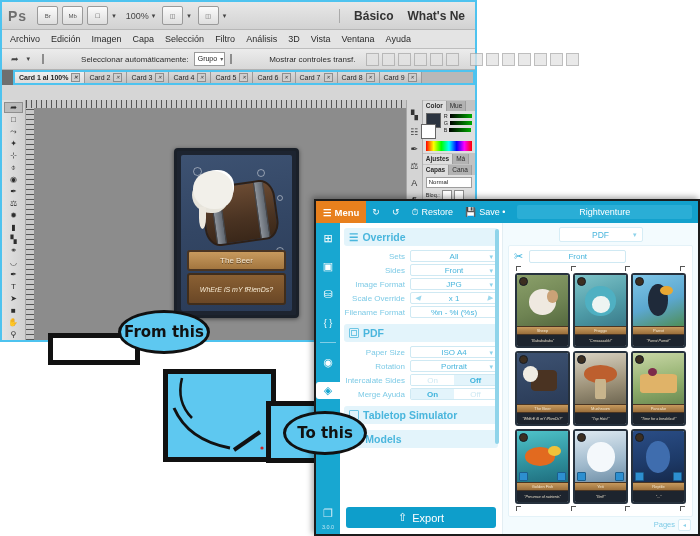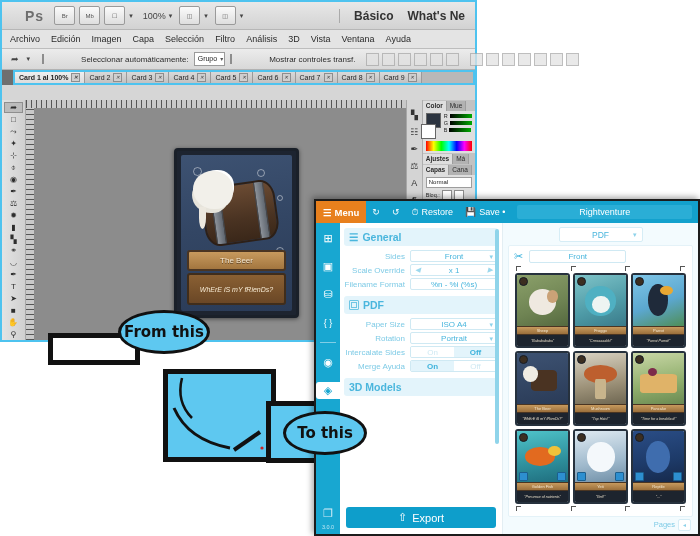--- a/index.html
+++ b/index.html
@@ -4,21 +4,21 @@
 <style>
   html,body{margin:0;padding:0;background:#fff;}
   body{width:700px;height:536px;position:relative;overflow:hidden;
        font-family:"Liberation Sans", sans-serif;font-size:11px;color:#222;}
 
   
   #ps-window{position:absolute;left:0;top:0;width:477px;height:342px;
      background:#d6d6d6;border:2px solid #4ec3ef;box-sizing:border-box;}
   #ps-menubar{height:27px;background:linear-gradient(#e8e8e8,#d2d2d2);
      display:flex;align-items:center;padding:0 6px;border-bottom:1px solid #b6b6b6;}
-  .ps-logo{font-weight:bold;font-size:14px;color:#6e6e6e;letter-spacing:1px;margin-right:10px;margin-left:17px;}
+  .ps-logo{font-weight:bold;font-size:14px;color:#6e6e6e;letter-spacing:1px;margin-right:10px;}
   .ps-tbtn{width:19px;height:17px;border:1px solid #9a9a9a;background:linear-gradient(#fbfbfb,#dedede);
      margin-right:4px;border-radius:2px;display:flex;align-items:center;justify-content:center;
      font-size:6px;color:#555;}
   .ps-zoom{font-size:9px;color:#444;margin:0 3px;}
   .caret{font-size:7px;color:#444;margin-right:7px;}
   .ps-right{margin-left:auto;display:flex;align-items:center;gap:14px;padding-right:4px;}
   .ps-right span{font-size:12px;font-weight:bold;color:#333;white-space:nowrap;}
   .vline{width:1px;height:14px;background:#aaa;}
 
   #ps-menus{height:18px;background:#e4e4e4;display:flex;align-items:center;
@@ -493,25 +493,33 @@
       </div>
       <div id="rv-veri">❐</div>
       <div id="rv-ver">3.0.0</div>
     </div>
 
     <div id="rv-settings">
       <div id="rv-scroll">
 
         <div class="sec-head">
           <span>☰</span>
-          <span>General</span>
+          <span>Override</span>
+        </div>
+        <div class="row">
+          <div class="row-lab">Sets</div>
+          <div class="ctl sel">All</div>
         </div>
         <div class="row">
           <div class="row-lab">Sides</div>
           <div class="ctl sel">Front</div>
+        </div>
+        <div class="row">
+          <div class="row-lab">Image Format</div>
+          <div class="ctl sel">JPG</div>
         </div>
         <div class="row">
           <div class="row-lab">Scale Override</div>
           <div class="ctl step">
             <i class="ar l">◀</i>
             <span>x 1</span>
             <i class="ar r">▶</i>
           </div>
         </div>
 
@@ -540,20 +548,24 @@
           </div>
         </div>
         <div class="row">
           <div class="row-lab">Merge Ayuda</div>
           <div class="toggle">
             <div class="act">On</div>
             <div class="off">Off</div>
           </div>
         </div>
 
+        <div class="sec-head" style="margin-top:6px;">
+          <span class="cbox"></span>
+          <span>Tabletop Simulator</span>
+        </div>
 
         <div class="sec-head" style="margin-top:6px;">
 
           <span>3D Models</span>
         </div>
 
         <div id="rv-sbar"></div>
       </div>
 
       <div id="rv-exportwrap">

